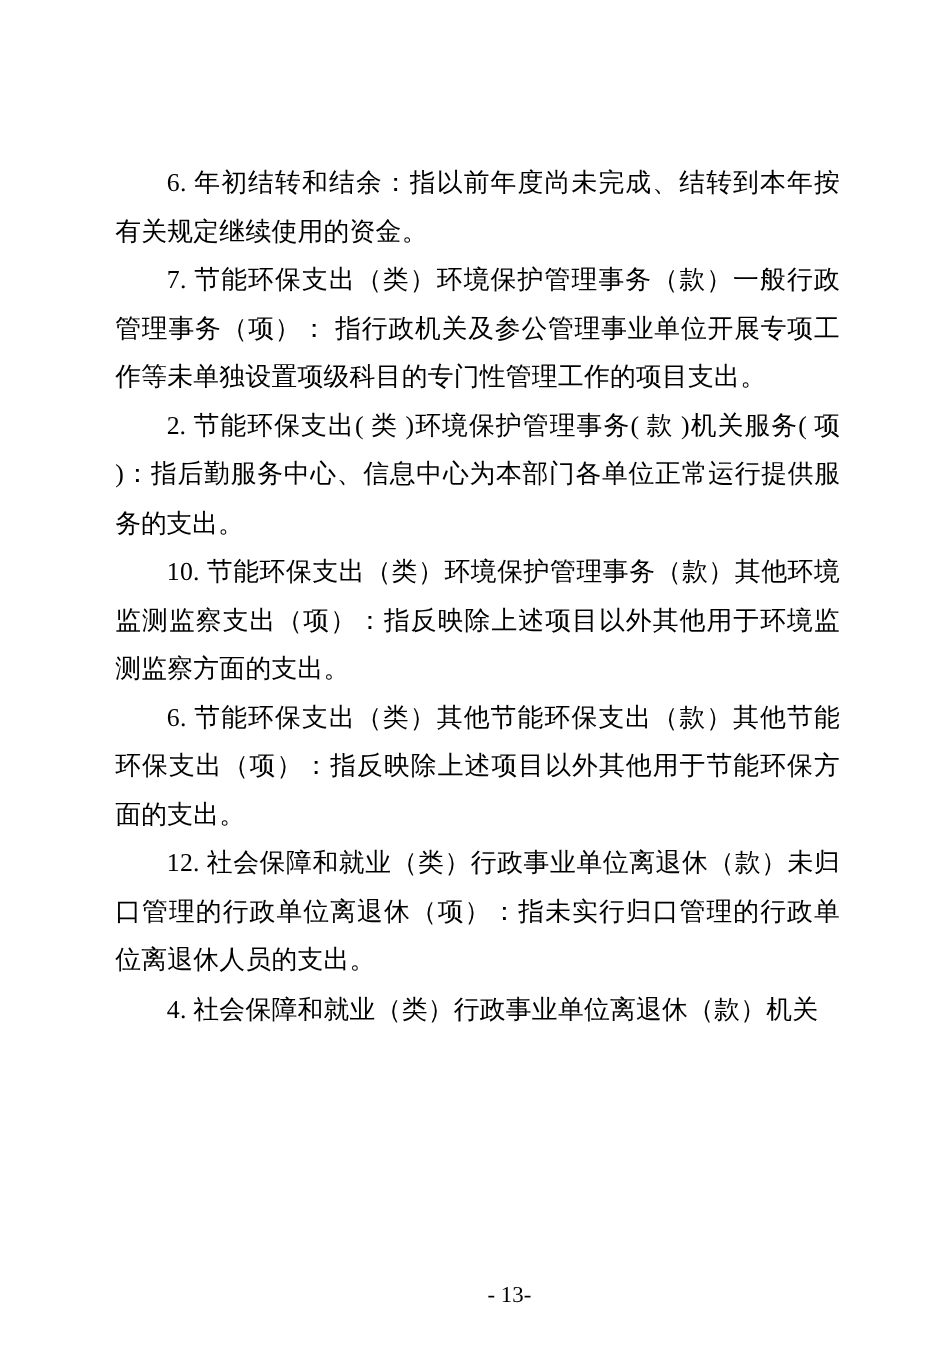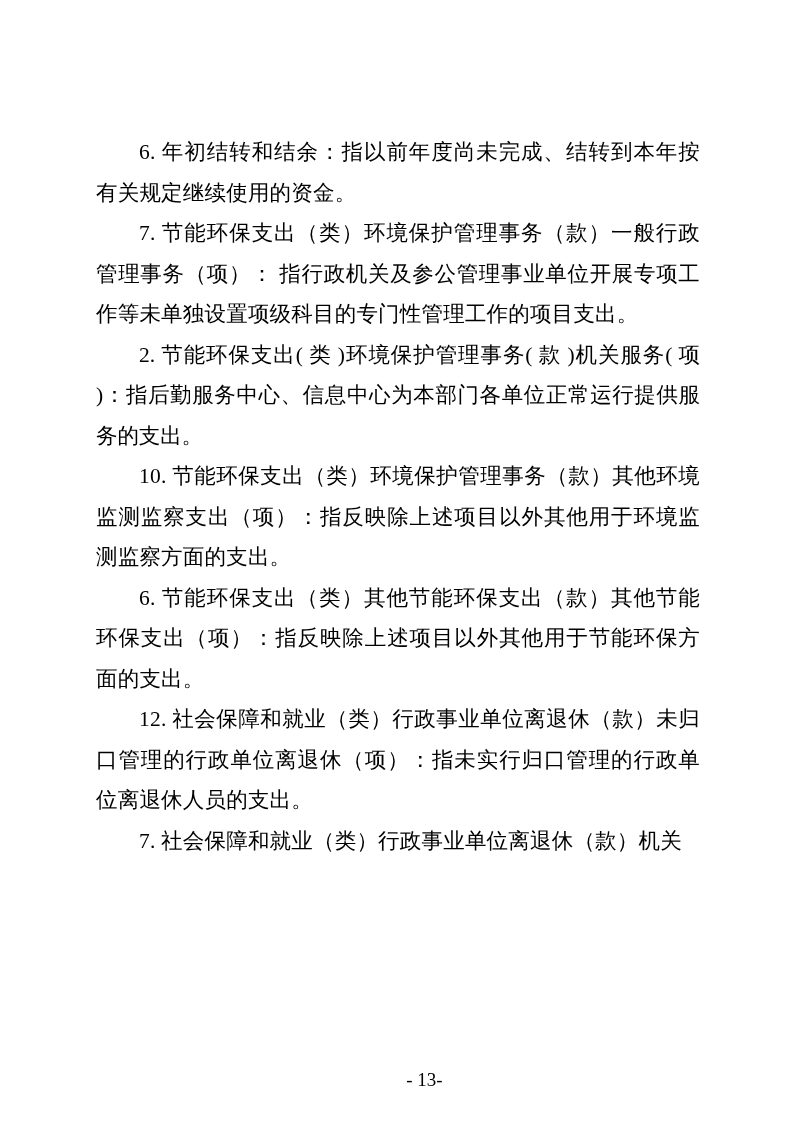--- a/index.html
+++ b/index.html
@@ -58,16 +58,16 @@
 <body>
 
 <div class="page">
   <div class="content">
     <p class="para">6. 年初结转和结余：指以前年度尚未完成、结转到本年按有关规定继续使用的资金。</p>
     <p class="para">7. 节能环保支出（类）环境保护管理事务（款）一般行政管理事务（项）： 指行政机关及参公管理事业单位开展专项工作等未单独设置项级科目的专门性管理工作的项目支出。</p>
     <p class="para tight">2. 节能环保支出( 类 )环境保护管理事务( 款 )机关服务( 项 )：指后勤服务中心、信息中心为本部门各单位正常运行提供服务的支出。</p>
     <p class="para">10. 节能环保支出（类）环境保护管理事务（款）其他环境监测监察支出（项）：指反映除上述项目以外其他用于环境监测监察方面的支出。</p>
     <p class="para">6. 节能环保支出（类）其他节能环保支出（款）其他节能环保支出（项）：指反映除上述项目以外其他用于节能环保方面的支出。</p>
     <p class="para">12. 社会保障和就业（类）行政事业单位离退休（款）未归口管理的行政单位离退休（项）：指未实行归口管理的行政单位离退休人员的支出。</p>
-    <p class="para">7. 社会保障和就业（类）行政事业单位离退休（款）机关</p>
+    <p class="para">4. 社会保障和就业（类）行政事业单位离退休（款）机关</p>
   </div>
   <div class="page-number">- 13-</div>
 </div>
 
 </body></html>

